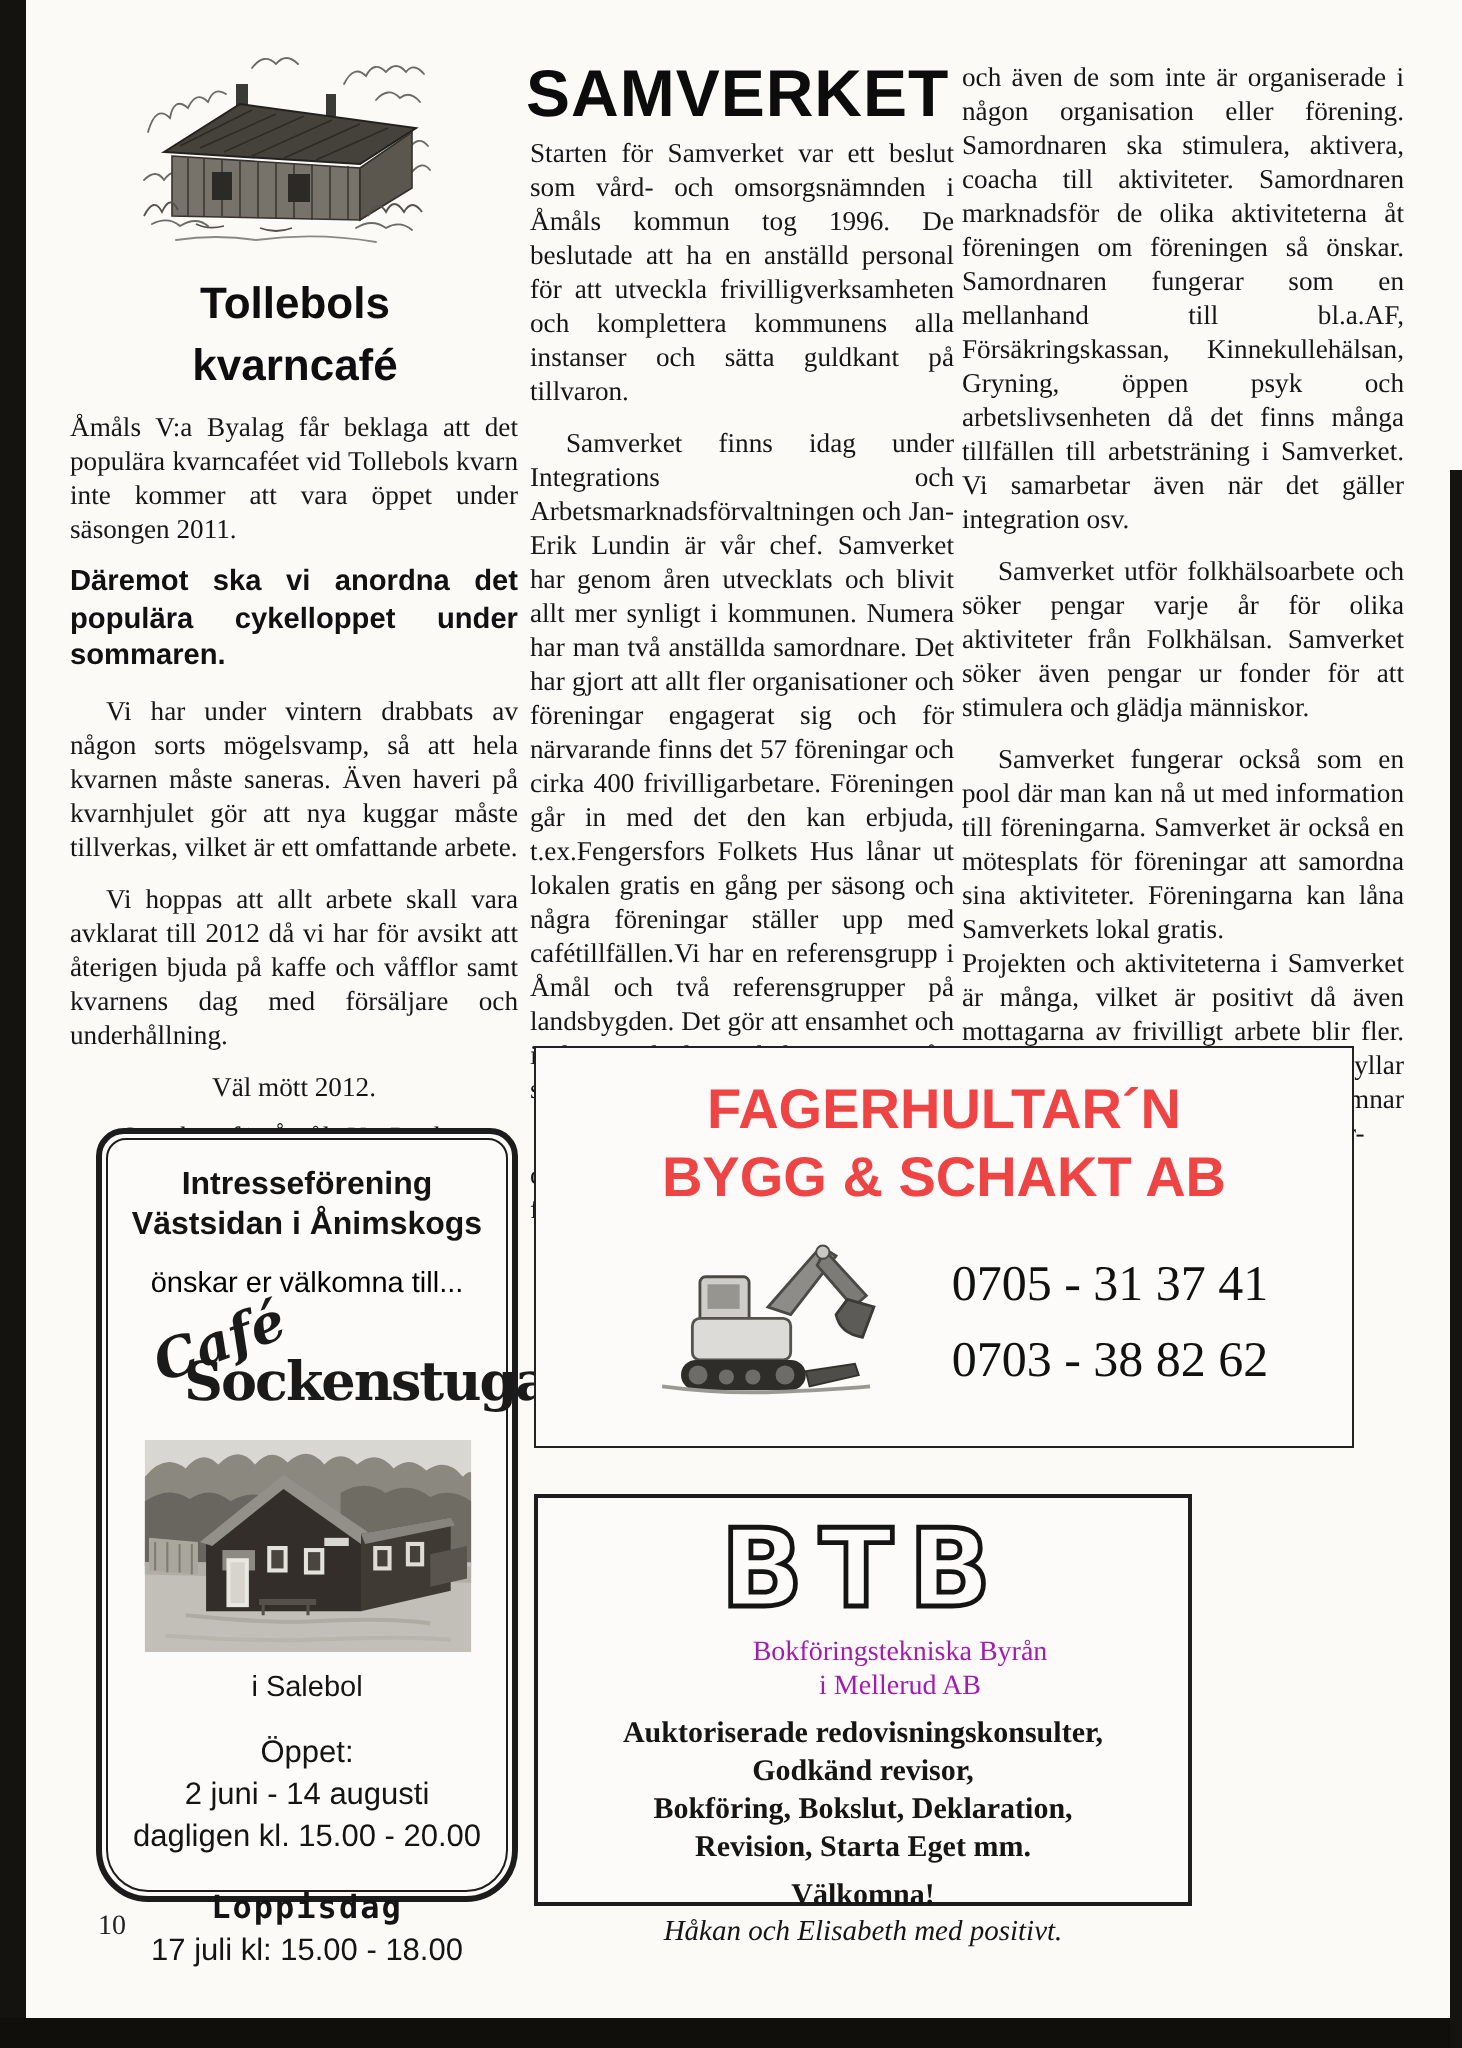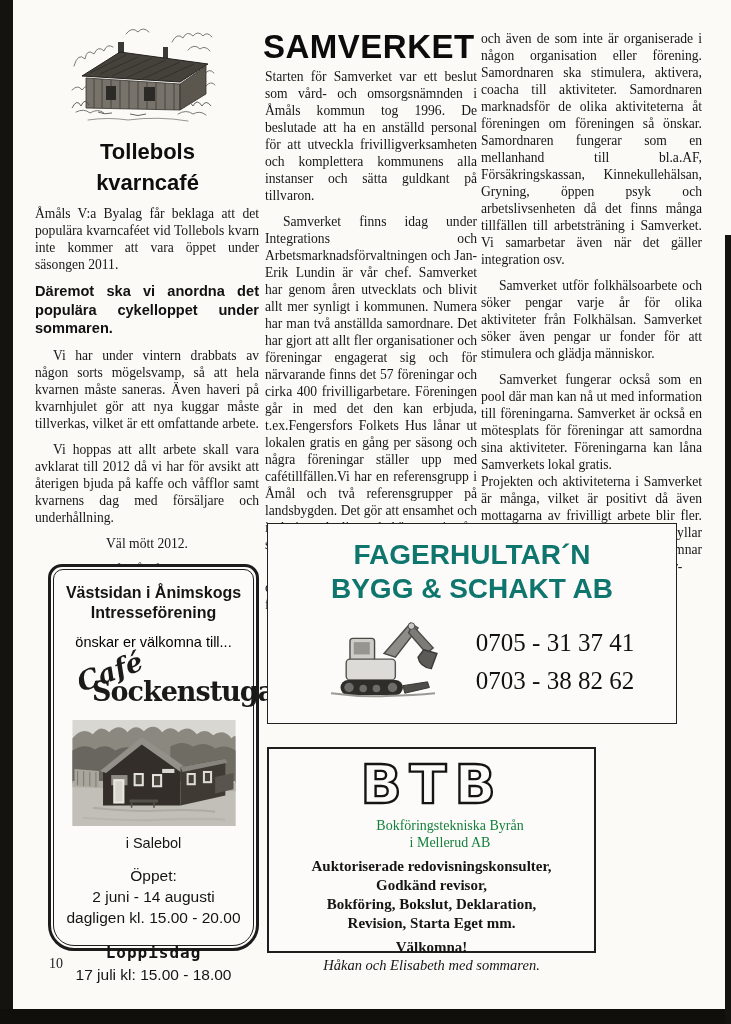--- a/index.html
+++ b/index.html
@@ -42,30 +42,30 @@
   .vast-photo { width:164px; height:106px; margin-top:2px; }
   .vast-loc { font-size:14.5px; margin-top:5px; }
   .vast-open { font-size:15.5px; line-height:21px; margin-top:14px; }
   .vast-loppis { font-family:"DejaVu Sans Mono", monospace; font-weight:bold; font-size:16px; margin-top:15px; letter-spacing:1px; }
   .vast-loppistime { font-size:15.5px; margin-top:4px; }
 
   
   .ad-fager { position:absolute; left:267px; top:523px; width:410px; height:201px;
     border:1.5px solid #222; background:#fcfbf9; text-align:center; }
   .fager-title { font-family:"Liberation Sans", sans-serif; font-weight:bold; font-size:28px; line-height:34px;
-    margin-top:14px; color:#0f766e; }
+    margin-top:14px; color:#ef4444; }
   .fager-row { display:flex; align-items:center; justify-content:center; margin-top:4px; }
   .fager-img { width:148px; height:104px; }
   .fager-phones { font-size:25px; line-height:38px; color:#111; margin-left:18px; text-align:left; }
 
   
   .ad-btb { position:absolute; left:267px; top:747px; width:329px; height:206px;
     border:2px solid #1e1e1e; background:#fcfbf9; text-align:center; color:#151515; }
   .btb-logo { margin-top:6px; width:210px; height:62px; }
-  .btb-sub { font-size:14px; line-height:17px; color:#15803d; margin-top:-4px;margin-left:37px; }
+  .btb-sub { font-size:14px; line-height:17px; color:#a21caf; margin-top:-4px;margin-left:37px; }
   .btb-services { font-weight:bold; font-size:15px; line-height:19px; margin-top:6px; }
   .btb-tel { font-size:15px; margin-top:5px; }
   .btb-welcome { font-weight:bold; font-size:15px; margin-top:6px; }
   .btb-sign { font-style:italic; font-size:14.5px; margin-top:1px; }
 
   .page-number { position:absolute; left:49px; top:956px; font-size:14px; color:#222; }
 </style>
 </head>
 <body>
 
@@ -129,22 +129,22 @@
   <div class="col" style="left:481px; top:30px; width:221px;">
     <p>och även de som inte är organiserade i någon organisation eller förening. Samordnaren ska stimulera, aktivera, coacha till aktiviteter. Samordnaren marknadsför de olika aktiviteterna åt föreningen om föreningen så önskar. Samordnaren fungerar som en mellanhand till bl.a.AF, Försäkringskassan, Kinnekullehälsan, Gryning, öppen psyk och arbetslivsenheten då det finns många tillfällen till arbetsträning i Samverket. Vi samarbetar även när det gäller integration osv.</p>
     <p class="ind">Samverket utför folkhälsoarbete och söker pengar varje år för olika aktiviteter från Folkhälsan. Samverket söker även pengar ur fonder för att stimulera och glädja människor.</p>
     <p class="ind" style="margin-bottom:0;">Samverket fungerar också som en pool där man kan nå ut med information till föreningarna. Samverket är också en mötesplats för föreningar att samordna sina aktiviteter. Föreningarna kan låna Samverkets lokal gratis.</p>
     <p>Projekten och aktiviteterna i Samverket är många, vilket är positivt då även mottagarna av frivilligt arbete blir fler. Åmåls näringslivsidkare hyllar frivilligarbetet i kommunen och lämnar rabatter till frivilligarbetare. Samver-</p>
   </div>
 
   <div class="ad-vast">
     <div class="ad-vast-inner">
       <div class="vast-title">
+        <div>Intresseförening</div>
         <div>Västsidan i Ånimskogs</div>
-        <div>Intresseförening</div>
       </div>
       <div class="vast-sub">önskar er välkomna till...</div>
       <div class="cafe-logo">
         <span class="cafe-word1">Café</span>
         <span class="cafe-word2">Sockenstugan</span>
       </div>
       <svg class="vast-photo" viewBox="0 0 160 104">
         <rect x="0" y="0" width="160" height="104" fill="#d9d7d2"></rect>
         <path d="M0,18 q10,-12 20,-4 q8,-10 16,-2 q10,-10 18,0 q8,-9 16,-1 q10,-9 18,1 q8,-8 16,0 q10,-8 18,2 q8,-7 16,1 q10,-7 18,3 q3,-3 4,-2 L160,62 L0,62 Z" fill="#8a887f"></path>
         <path d="M0,30 q12,-8 22,-1 q10,-7 20,1 q12,-7 22,1 L64,62 L0,62 Z" fill="#68665e"></path>
@@ -225,17 +225,17 @@
       <div>Bokföringstekniska Byrån</div>
       <div>i Mellerud AB</div>
     </div>
     <div class="btb-services">
       <div>Auktoriserade redovisningskonsulter,</div>
       <div>Godkänd revisor,</div>
       <div>Bokföring, Bokslut, Deklaration,</div>
       <div>Revision, Starta Eget mm.</div>
     </div>
     <div class="btb-welcome">Välkomna!</div>
-    <div class="btb-sign">Håkan och Elisabeth med sommaren.</div>
+    <div class="btb-sign">Håkan och Elisabeth med positivt.</div>
   </div>
 
   <div class="page-number">10</div>
 </div>
 
 </body></html>

